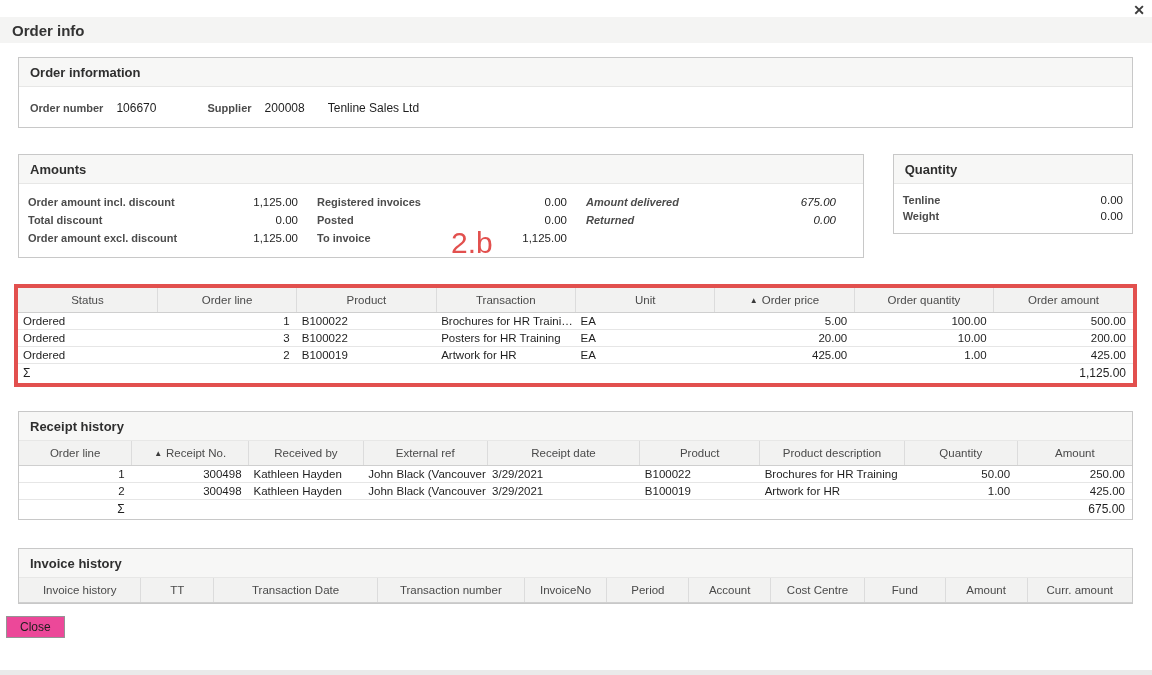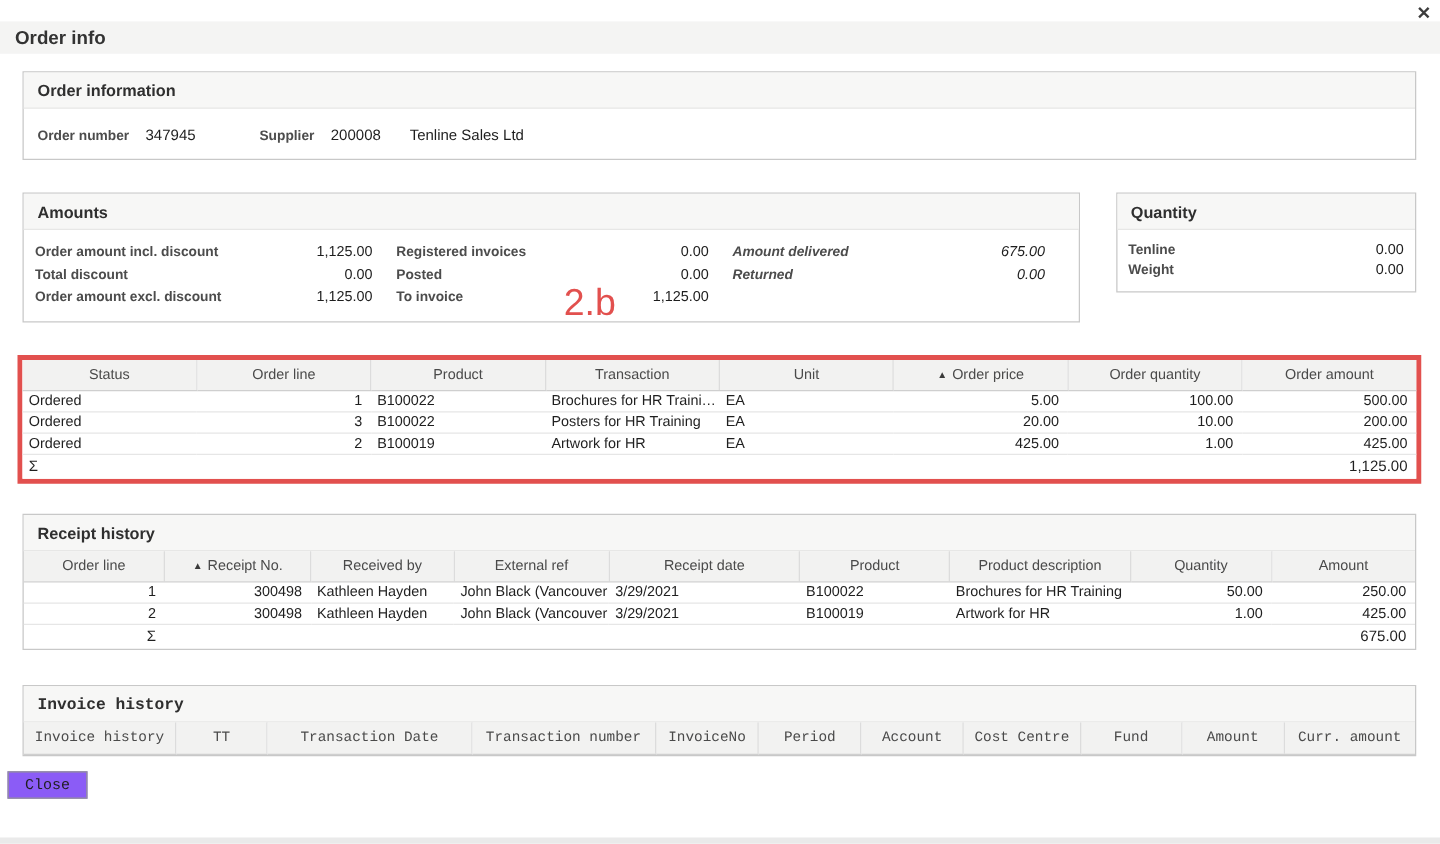--- a/index.html
+++ b/index.html
@@ -55,43 +55,43 @@
 
   
   .highlight-box { border: 4px solid #e2504e; margin: 26px -4px 0; }
   .annotation {
     position: absolute; left: 451px; top: 226px;
     font-size: 30px; color: #e2504e; z-index: 5;
   }
 
   
   .table-panel { margin-top: 24px; }
-  .invoice-panel { margin-top: 28px; font-family: Liberation Mono, monospace; }
+  .invoice-panel { margin-top: 28px; }
   table.grid { width: 100%; border-collapse: collapse; table-layout: fixed; }
   table.grid th {
     background: #f2f2f1; font-weight: normal; font-size: 11.5px; color: #4a4a4a;
     text-align: center; padding: 6px 3px; border-bottom: 1px solid #cfcfcf;
     border-left: 1px solid #dcdcdc; overflow: hidden; white-space: nowrap;
   }
   table.grid th:first-child { border-left: none; }
   table.grid td {
     font-size: 11.5px; padding: 2px 7px 2px 5px;
     border-bottom: 1px solid #e6e6e6;
     overflow: hidden; white-space: nowrap;
   }
   table.grid tr.sum-row td { border-bottom: none; padding-bottom: 3px; font-size: 12px; }
   .al-l { text-align: left; } .al-r { text-align: right; }
   .sort-icon { font-size: 8px; margin-right: 4px; color: #3a3a3a; vertical-align: 1px; }
 
   
   .close-btn {
     margin: 12px 0 0 6px; padding: 3px 13px;
     font-size: 12px; color: #1e1e1e;
-    background: #8b5cf6; border: 1px solid #949494; cursor: pointer;
-    font-family: Liberation Mono, monospace;
+    background: #ec4899; border: 1px solid #949494; cursor: pointer;
+    font-family: Liberation Sans, sans-serif;
   }
   .bottom-strip { position: absolute; left: 0; bottom: 0; width: 100%; height: 5px; background: #eaeaea; }
 </style>
 </head>
 <body>
 
 
 
 <div class="top-strip">
   <button class="dialog-x"><span>✕</span></button>
@@ -102,21 +102,21 @@
 </div>
 
 <div class="annotation">2.b</div>
 
 <div class="content">
 
   <div class="panel oi-panel">
     <div class="panel-header">Order information</div>
     <div class="form-row">
       <span class="flabel">Order number</span>
-      <span class="fvalue">347945</span>
+      <span class="fvalue">106670</span>
       <span class="flabel sup">Supplier</span>
       <span class="fvalue">200008</span>
       <span class="fvalue supname">Tenline Sales Ltd</span>
     </div>
   </div>
 
   <div class="mid-row">
     <div class="panel amounts-panel">
       <div class="panel-header">Amounts</div>
       <div class="pairs-body">

